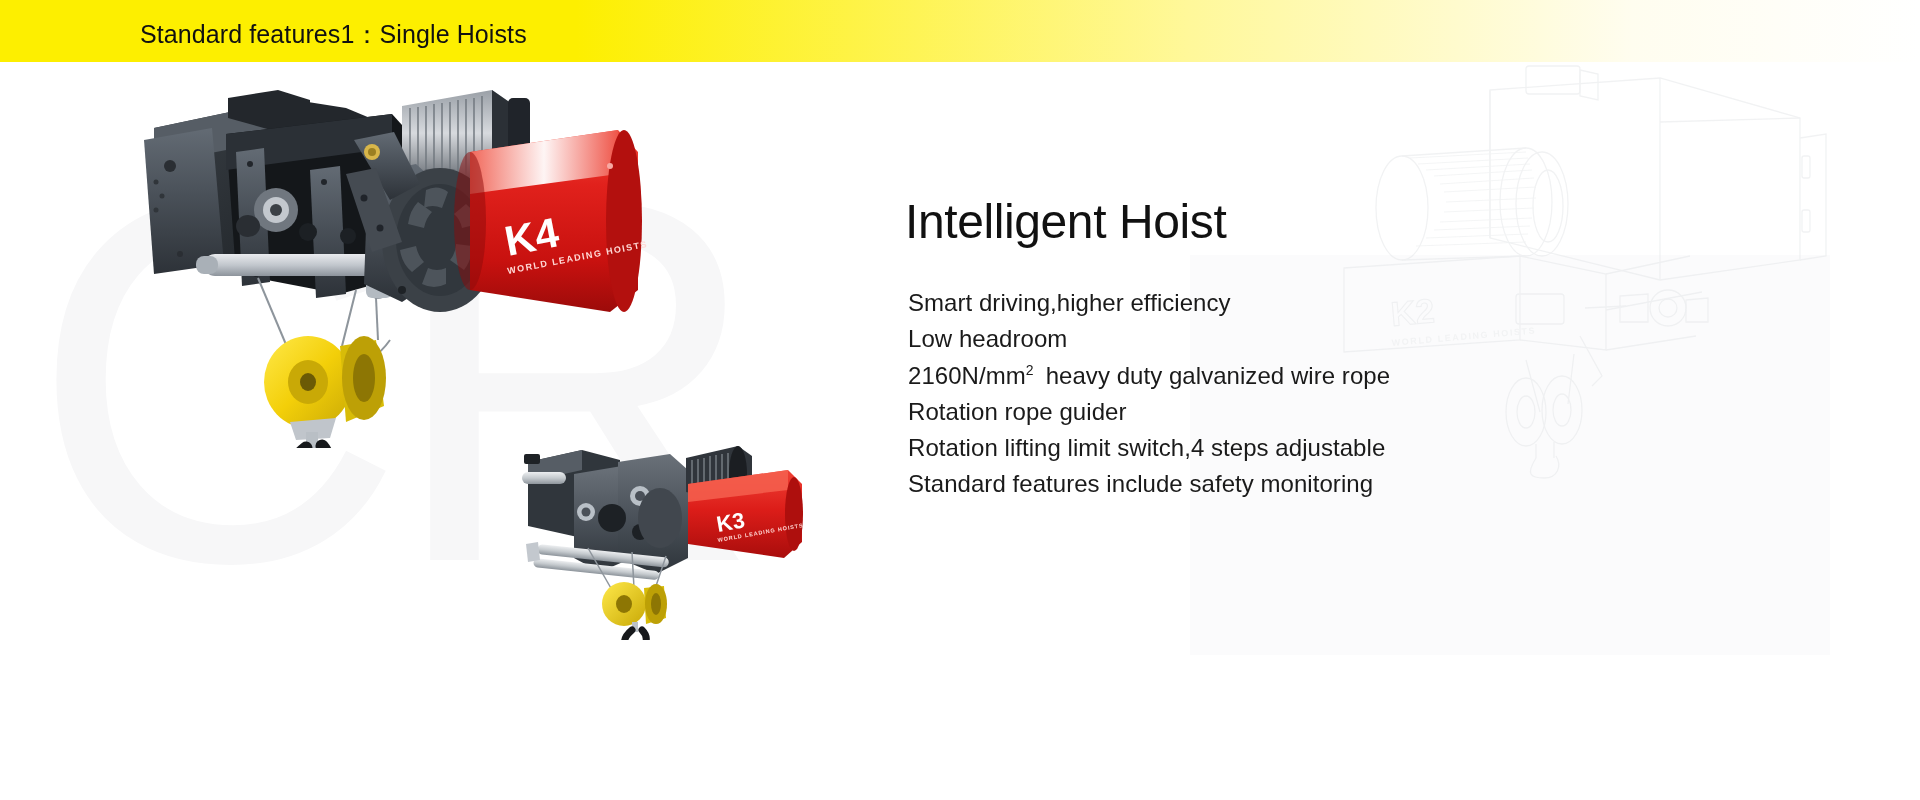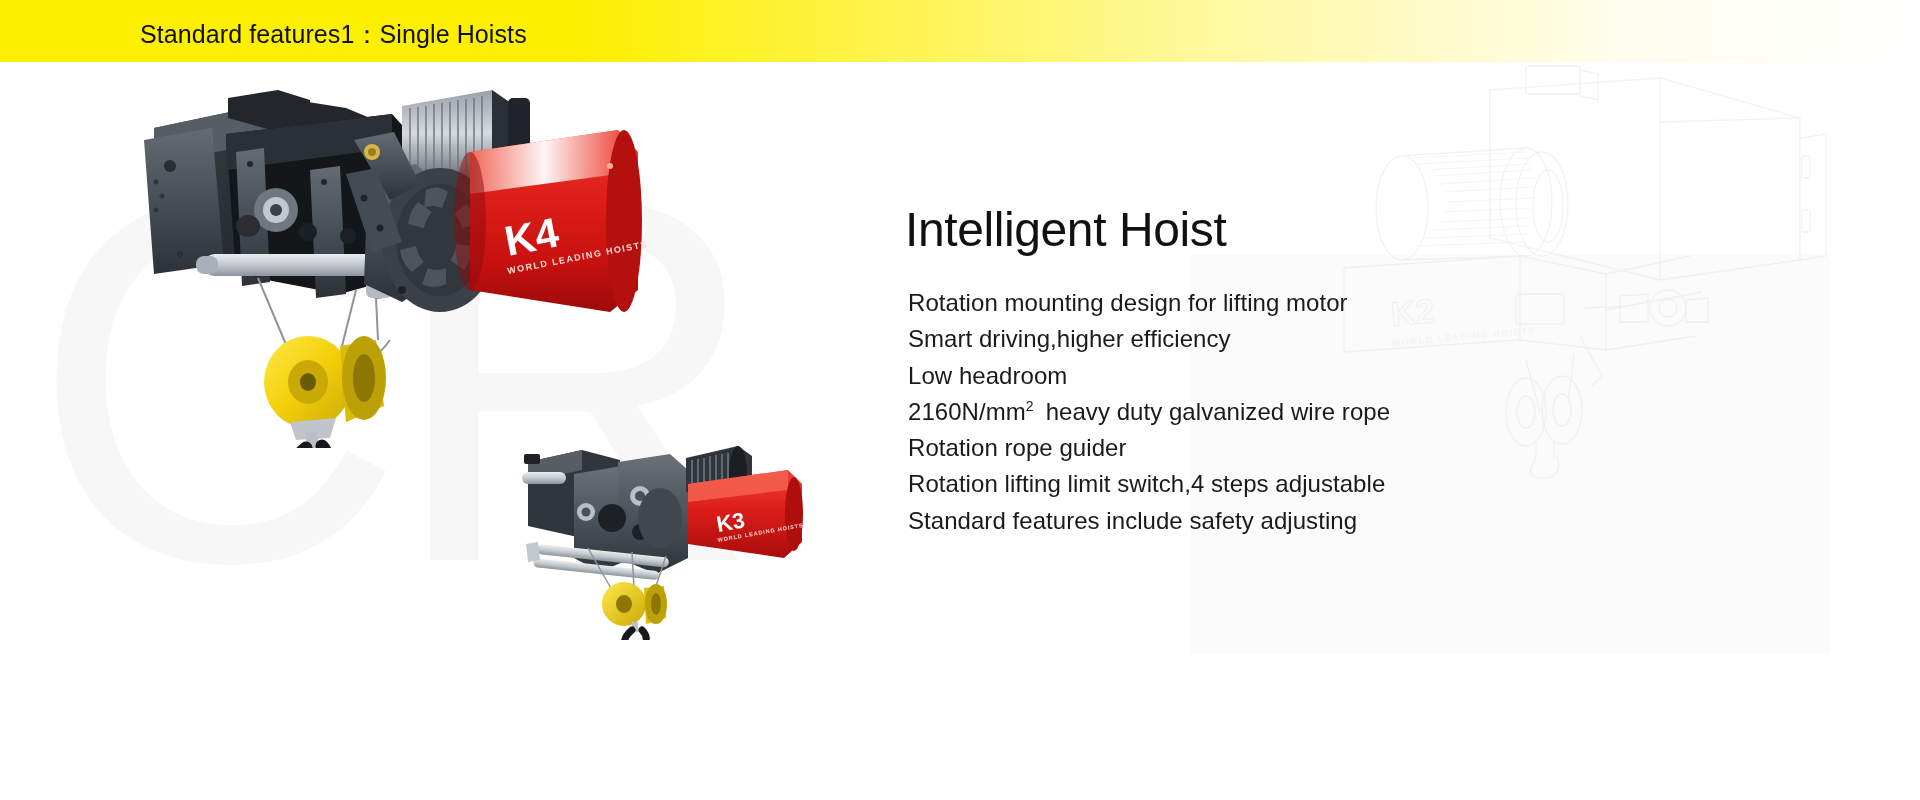--- a/index.html
+++ b/index.html
@@ -40,21 +40,21 @@
   }
 
   
   .product { position:absolute; }
   .product svg { width:100%; height:100%; display:block; }
   #hoist-k4 { left:140px; top:78px; width:580px; height:370px; }
   #hoist-k3 { left:520px; top:440px; width:300px; height:200px; }
 
   
   .headline {
-    position:absolute; left:905px; top:202px;
+    position:absolute; left:905px; top:194px;
     font-size:48px; font-weight:400; color:#111; letter-spacing:-0.4px;
     white-space:nowrap;
   }
   .feature-list { position:absolute; left:908px; top:285px; width:700px; }
   .feature-item {
     font-size:24px; color:#1a1a1a; line-height:36.3px;
     white-space:nowrap; letter-spacing:0.05px;
   }
   .feature-item sup { font-size:14px; vertical-align:super; line-height:0; }
 </style>
@@ -323,22 +323,21 @@
       <ellipse cx="136" cy="164" rx="11" ry="20" fill="#bda006"></ellipse>
       <ellipse cx="136" cy="164" rx="5" ry="11" fill="#8d7604"></ellipse>
       <rect x="112" y="182" width="6" height="10" fill="#bcc2c8"></rect>
       <path d="M112 190 C100 200 104 210 114 210 C126 210 130 198 122 190" fill="none" stroke="#17191c" stroke-width="7" stroke-linecap="round"></path>
     </svg>
   </div>
 
   <div class="headline">Intelligent Hoist</div>
 
   <div class="feature-list">
-      <div class="feature-item">Rotation mounting design for lifting motor</div>
       <div class="feature-item">Smart driving,higher efficiency</div>
       <div class="feature-item">Low headroom</div>
       <div class="feature-item">2160N/mm<sup>2</sup> heavy duty galvanized wire rope</div>
       <div class="feature-item">Rotation rope guider</div>
       <div class="feature-item">Rotation lifting limit switch,4 steps adjustable</div>
-      <div class="feature-item">Standard features include safety adjusting</div>
+      <div class="feature-item">Standard features include safety monitoring</div>
     </div>
 
 </div>
 
 </body></html>

